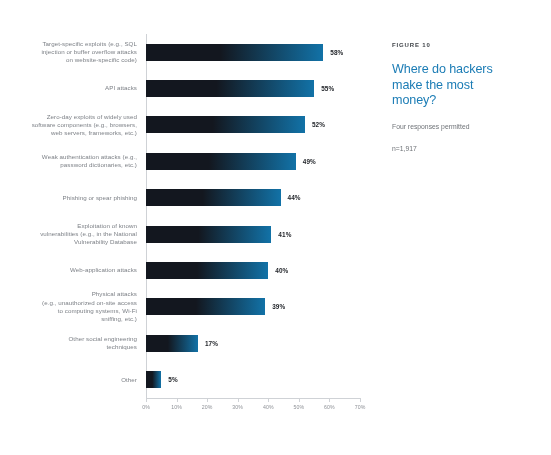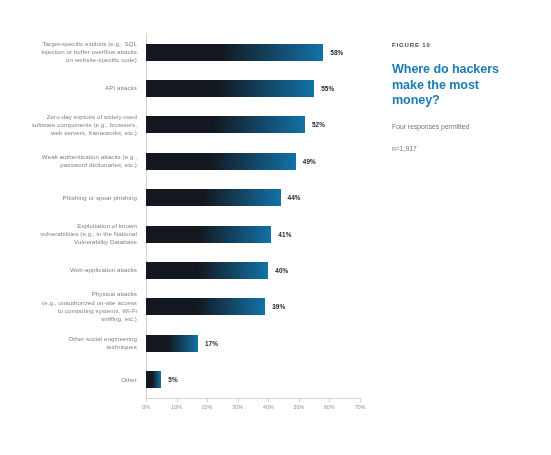--- a/index.html
+++ b/index.html
@@ -148,21 +148,21 @@
   .fig-kicker {
     font-size: 6px;
     font-weight: bold;
     color: #3f4348;
     letter-spacing: 0.85px;
     margin-bottom: 14px;
   }
 
   .fig-title {
     font-size: 12.6px;
-    font-weight: bold;
+    font-weight: normal;
     line-height: 15.5px;
     color: #1b7cb5;
     letter-spacing: -0.1px;
     margin-bottom: 13px;
     white-space: pre-line;
   }
 
   .fig-sub {
     font-size: 6.8px;
     color: #6f7378;

